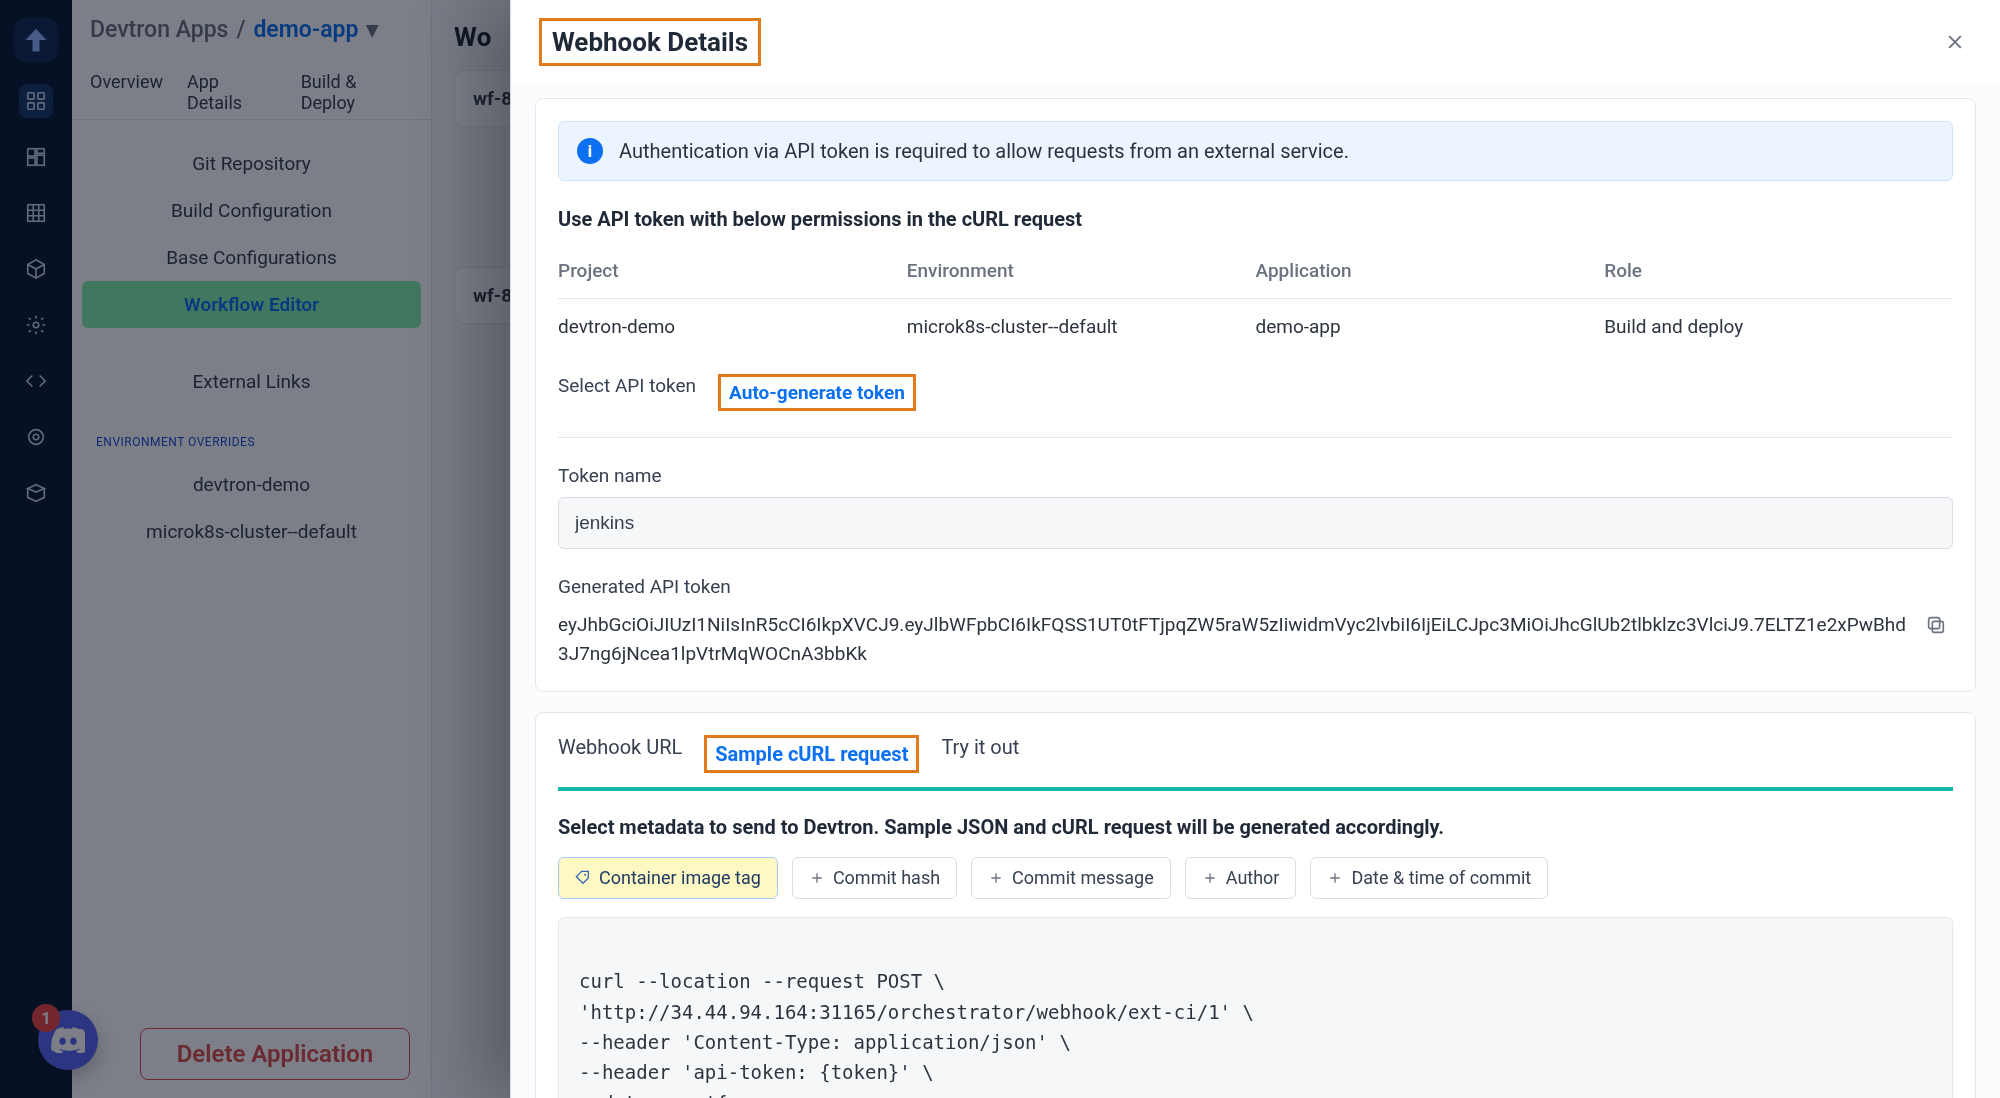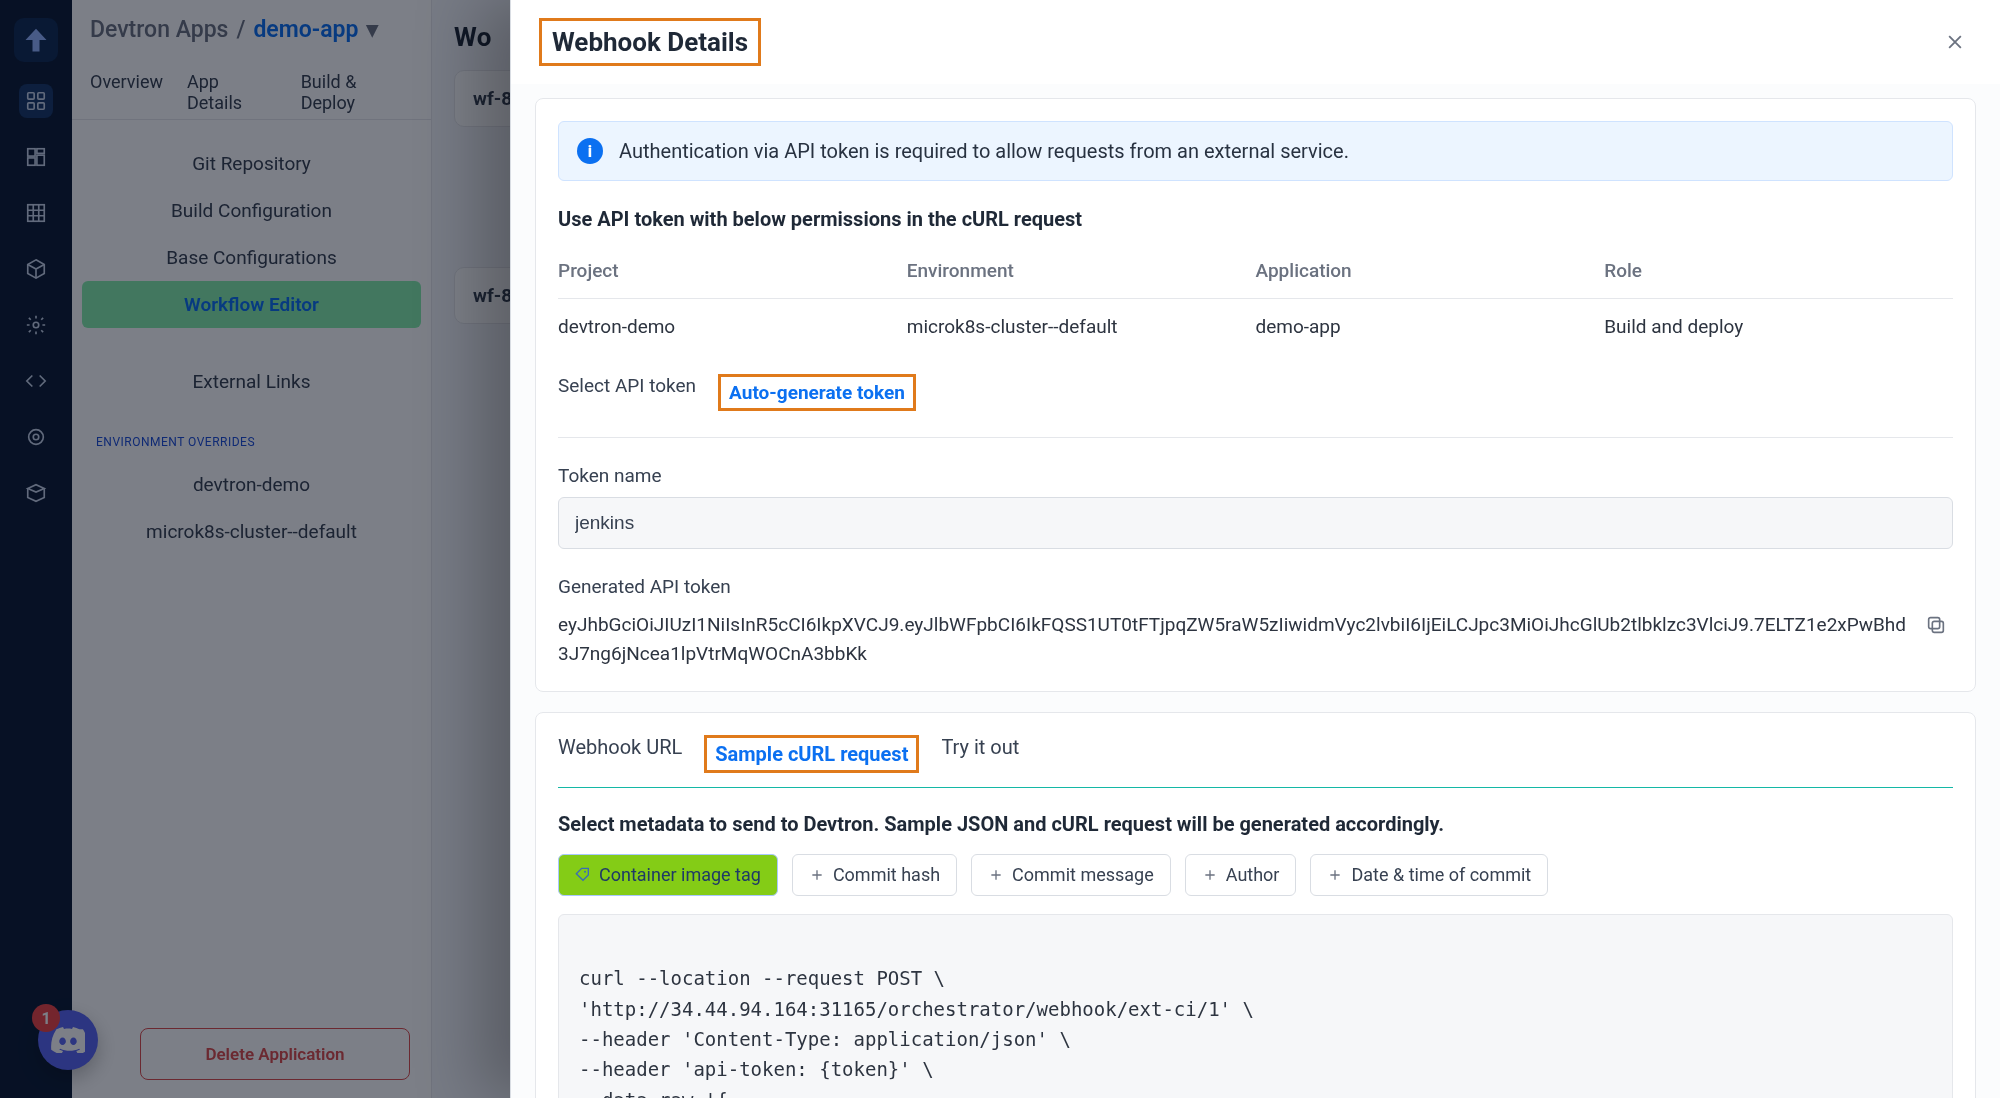--- a/index.html
+++ b/index.html
@@ -19,21 +19,21 @@
   .crumbs .chev { color:#6b7280; }
   .bg-tabs { display:flex; gap:24px; margin-top:28px; font-size:18px; color:#374151; }
   .bg-tabs span { padding-bottom:14px; }
   .bg-side { padding:20px 10px; font-size:19px; color:#374151; }
   .bg-side .item { padding:12px 14px; border-radius:6px;text-align:center; }
   .bg-side .item.sel { background:#86efac; color:#0b70f1; font-weight:600; }
   .bg-side .sectionlabel { padding:30px 14px 12px; font-size:12px; letter-spacing:.5px; color:#1d4ed8;}
   .bg-main { flex:1; background:#f5f7fa; padding:22px; }
   .bg-work { font-size:26px; font-weight:700; color:#1f2937; margin-bottom:18px; letter-spacing:.3px;}
   .bg-card { background:#fff; border:1px solid #e5e7eb; border-radius:10px; padding:16px 18px; font-size:19px; font-weight:700; color:#374151; width:640px; margin-bottom:140px;}
-  .bg-del { position:absolute; left:140px; bottom:18px; width:270px; height:52px; border:1.5px solid #db4d4d; color:#db4d4d; border-radius:8px; display:flex; align-items:center; justify-content:center; font-size:17px; font-weight:600; }
+  .bg-del { position:absolute; left:140px; bottom:18px; width:270px; height:52px; border:1.5px solid #db4d4d; color:#db4d4d; border-radius:8px; display:flex; align-items:center; justify-content:center; font-size:24px; font-weight:600; }
   .discord { position:absolute; left:38px; bottom:28px; width:60px; height:60px; background:#5865F2; border-radius:50%; display:flex; align-items:center; justify-content:center; box-shadow:0 8px 20px rgba(0,0,0,.25);}
   .discord svg { width:34px; height:26px; fill:#fff;}
   .discord .badge { position:absolute; top:-6px; left:-6px; width:28px; height:28px; background:#ef4444; color:#fff; border-radius:50%; font-size:16px; font-weight:700; display:flex; align-items:center; justify-content:center;}
   .dimmer { position:absolute; inset:0; background:rgba(3,10,24,.52); }
 
   
   .modal { position:absolute; top:0; right:0; bottom:0; width:1490px; background:#fbfcfd; border-left:1px solid #d9dde3; display:flex; flex-direction:column; box-shadow:-30px 0 60px rgba(0,0,0,.25);}
   .modal-head { height:84px; display:flex; align-items:center; justify-content:space-between; padding:0 28px; background:#fff; }
   .mh-title { font-size:26px; font-weight:700; color:#1f2937; border:3px solid #e07a1b; padding:6px 10px; display:inline-block; }
   .close { width:34px; height:34px; display:flex; align-items:center; justify-content:center; color:#6b7280; cursor:pointer; }
@@ -49,25 +49,25 @@
   .ptable .cell { padding:16px 0 6px; color:#2d3440;}
   .tabs { display:flex; gap:22px; font-size:19px; color:#374151; border-bottom:1px solid #e5e7eb; margin-top:30px; padding-bottom:26px;}
   .tabs .t { padding-bottom:2px; }
   .tabs .t.active { color:#0b70f1; font-weight:700; border:3px solid #e07a1b; padding:4px 8px; }
   .lbl { font-size:19px; color:#374151; margin-top:26px; margin-bottom:10px;}
   .input { width:100%; height:52px; border:1px solid #d9dde3; background:#f6f7f9; border-radius:6px; padding:0 16px; font-size:19px; color:#374151; }
   .tokenrow { display:flex; align-items:flex-start; gap:14px; }
   .tokenval { flex:1; font-size:19px; color:#2d3440; word-break:break-all; line-height:1.55; padding-top:2px;}
   .copy { width:28px; height:28px; color:#6b7280; cursor:pointer; margin-top:6px; }
   .copy svg { width:22px; height:22px; stroke:#6b7280; fill:none; stroke-width:1.8;}
-  .seltabs { display:flex; gap:22px; font-size:20px; color:#374151; border-bottom:1px solid #14b8a6; padding-bottom:14px;}
+  .seltabs { display:flex; gap:22px; font-size:20px; color:#374151; border-bottom:4px solid #14b8a6; padding-bottom:14px;}
   .seltabs .t.active { color:#0b70f1; font-weight:700; border:3px solid #e07a1b; padding:4px 8px;}
   .chips { display:flex; gap:14px; margin-top:14px; flex-wrap:wrap;}
   .chip { display:flex; align-items:center; gap:8px; height:42px; padding:0 16px; border:1px solid #d9dde3; border-radius:6px; font-size:18px; color:#374151; background:#fff; cursor:pointer;}
-  .chip.sel { background:#84cc16; border-color:#a9c8ff; color:#1f3a66;justify-content:space-between;}
+  .chip.sel { background:#fef9c3; border-color:#a9c8ff; color:#1f3a66;justify-content:space-between;}
   .chip svg { width:16px; height:16px; stroke:#6b7280; stroke-width:2; fill:none;}
   .chip.sel svg { stroke:#3a6bb8;}
   .code { position:relative; background:#f6f7f9; border:1px solid #e5e7eb; border-radius:6px; margin-top:18px; padding:18px 20px; font-family: ui-monospace, Menlo, Consolas, monospace; font-size:19px; line-height:1.6; color:#2d3440; white-space:pre; overflow:hidden;}
   .code .copy { position:absolute; right:16px; top:82px; }
 </style>
 </head>
 <body>
 
 <div class="bg">
   <div class="bg-iconcol">

